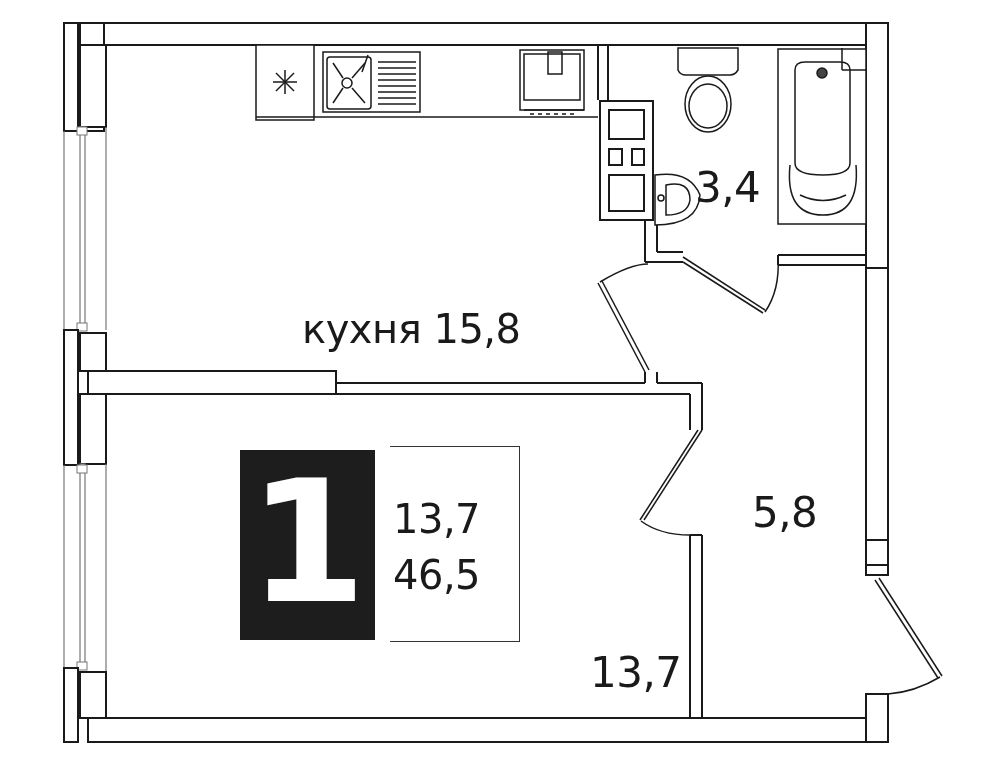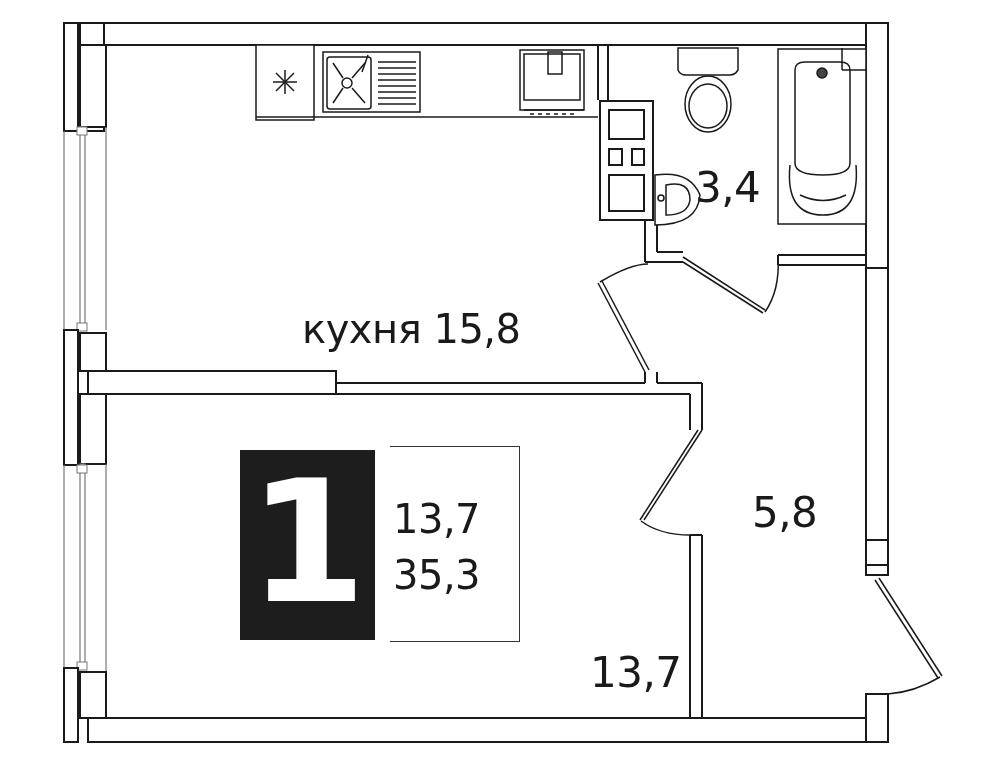--- a/index.html
+++ b/index.html
@@ -175,13 +175,13 @@
 <div class="label" id="kitchen-label">кухня 15,8</div>
 <div class="label" id="bath-label">3,4</div>
 <div class="label" id="hall-label">5,8</div>
 <div class="label" id="room-label">13,7</div>
 
 <div id="room-count-box">
   <span id="room-count">1</span>
 </div>
 <div id="stats-box"></div>
 <div class="label" id="stat-living">13,7</div>
-<div class="label" id="stat-total">35,3</div>
+<div class="label" id="stat-total">46,5</div>
 
 </body></html>

